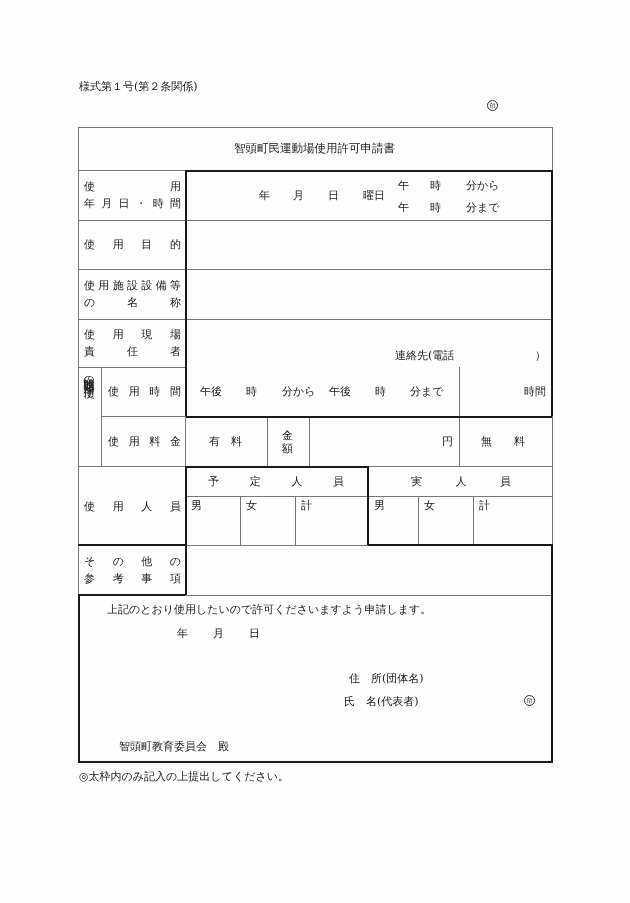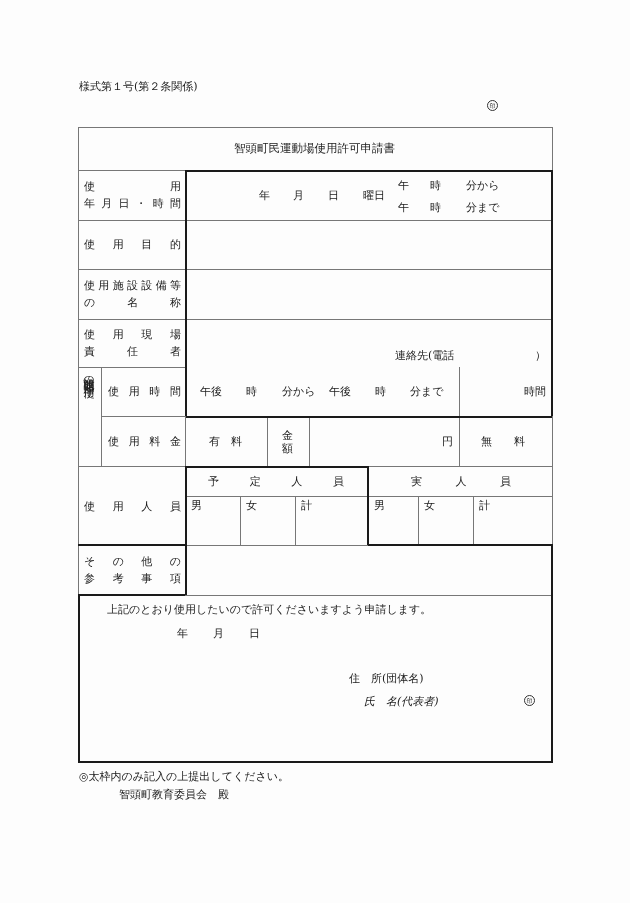--- a/index.html
+++ b/index.html
@@ -235,19 +235,19 @@
 </div>
 
 <div>
   <div class="txt" style="left:107px;top:604px;">上記のとおり使用したいので許可くださいますよう申請します。</div>
   <div class="txt" style="left:177px;top:628px;">年</div>
   <div class="txt" style="left:213px;top:628px;">月</div>
   <div class="txt" style="left:249px;top:628px;">日</div>
   <div class="abs" style="left:130px;top:622px;width:130px;height:20px;"></div>
   <div class="txt" style="left:349px;top:673px;">住　所(団体名)</div>
   <div class="abs" style="left:440px;top:668px;width:100px;height:20px;"></div>
-  <div class="txt" style="left:364px;top:696px;font-style:italic;">氏　名(代表者)</div>
+  <div class="txt" style="left:344px;top:696px;">氏　名(代表者)</div>
   <div class="abs" style="left:445px;top:691px;width:75px;height:20px;"></div>
   <div class="seal" style="left:524px;top:695px;">印</div>
-  <div class="txt" style="left:119px;top:741px;margin-top:48px;">智頭町教育委員会　殿</div>
+  <div class="txt" style="left:119px;top:741px;">智頭町教育委員会　殿</div>
 </div>
 
 <div class="txt" style="left:79px;top:771px;">◎太枠内のみ記入の上提出してください。</div>
 
 </body></html>

